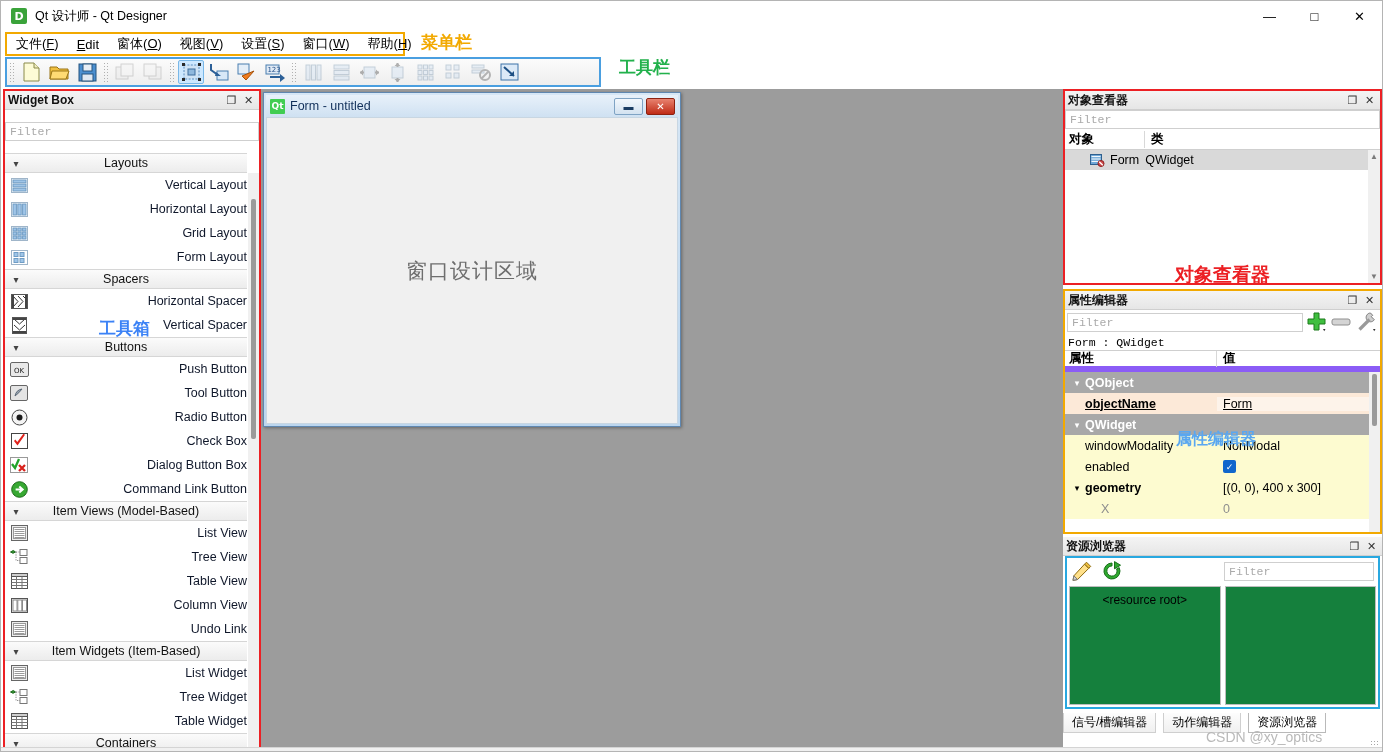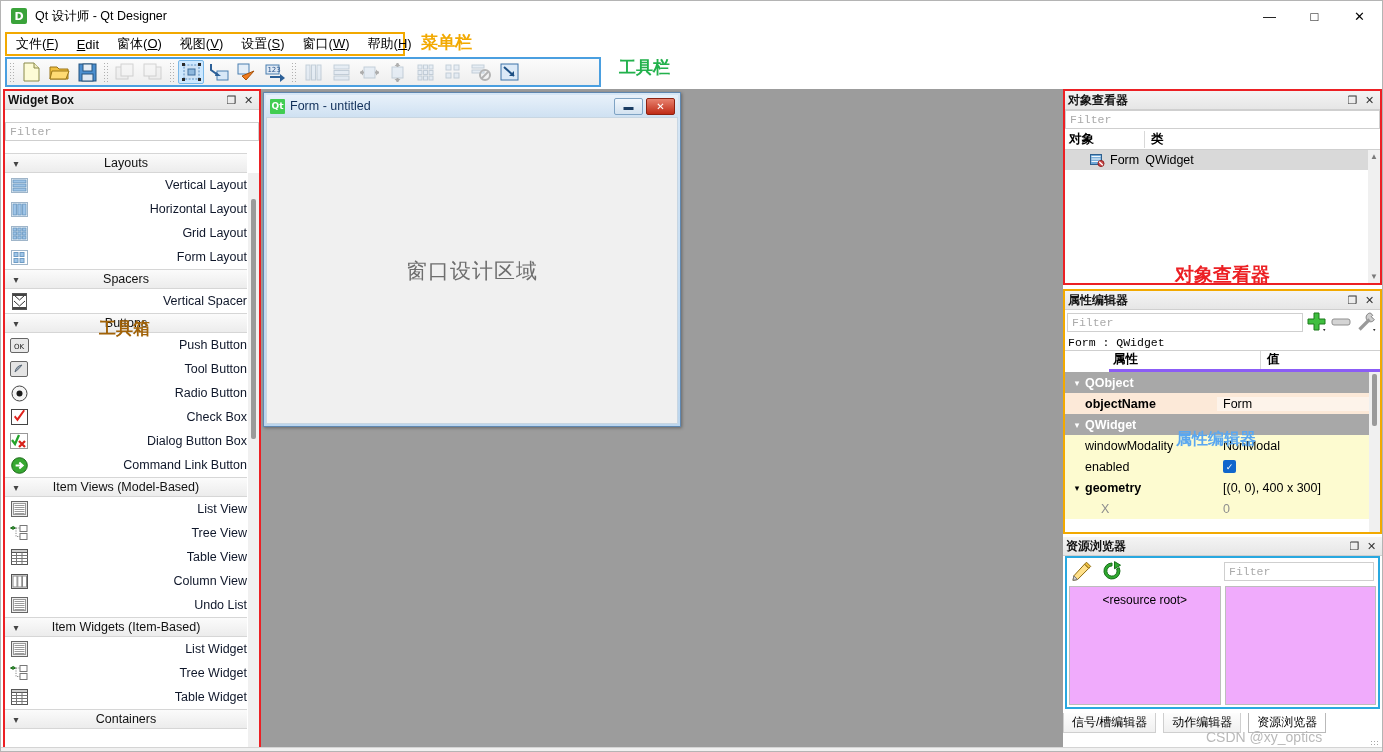--- a/index.html
+++ b/index.html
@@ -124,21 +124,21 @@
   .wb-scroll {
     position: absolute; right: 0; top: 20px; width: 11px; bottom: 2px;
     background: #f0f0f0;
   }
   .wb-thumb {
     position: absolute; left: 3px; top: 26px; width: 5px; height: 240px;
     background: #9a9a9a; border-radius: 2px;
   }
   .ann-toolbox {
     position: absolute; left: 98px; top: 316px; font-size: 17px; font-weight: bold;
-    color: #a16207; z-index: 30;
+    color: #3b82f6; z-index: 30;
   }
 
   
   .workspace {
     position: absolute; left: 260px; top: 88px; width: 802px; height: 662px;
     background: #9c9c9c;
   }
   .formwin {
     position: absolute; left: 2px; top: 3px; width: 418px; height: 335px;
     background: linear-gradient(#d6e6f5, #bcd6ee);
@@ -217,31 +217,31 @@
   .pe-toolrow { height: 24px; display: flex; align-items: center; gap: 3px; padding: 0 2px; background: #fff; }
   .pe-filter { flex: 1; height: 19px; }
   .pe-ico { width: 22px; height: 21px; display: flex; align-items: center; justify-content: center; }
   .pe-objline {
     height: 17px; display: flex; align-items: center; padding-left: 3px;
     font-family: "Liberation Mono", "DejaVu Sans Mono", monospace;
     font-size: 11.5px; color: #000; border-bottom: 1px solid #cfcfcf; background: #fff;
   }
   .pe-grid { flex: 1; position: relative; overflow: hidden; }
   .pe-head {
-    height: 21px; display: flex; background: #fff;
-    border-bottom: 3px solid #8b5cf6; font-size: 12.5px; font-weight: bold; margin-left: 44px;
+    height: 21px; display: flex; align-items: center; background: #fff;
+    border-bottom: 6px solid #8b5cf6; font-size: 12.5px; font-weight: bold;
   }
   .pe-head .c1 { width: 152px; padding-left: 4px; border-right: 1px solid #d8d8d8; }
   .pe-head .c2 { flex: 1; padding-left: 6px; }
   .pe-row { height: 21px; display: flex; align-items: center; font-size: 12.5px; }
   .pe-row .c1 { width: 152px; display: flex; align-items: center; padding-left: 4px; overflow: hidden; }
   .pe-row .c2 { flex: 1; padding-left: 6px; overflow: hidden; white-space: nowrap; }
   .pe-row.grp { background: #a8a8a8; color: #fff; font-weight: bold; }
   .pe-row.grp .c2 { background: #a8a8a8; }
-  .pe-row.hl { background: #fce9d8; font-weight: bold; }
+  .pe-row.hl { background: #fce9d8; font-weight: bold; text-decoration: underline; }
   .pe-row.hl .c2 { background: #fdf3ea; font-weight: normal; }
   .pe-row.yel { background: #fdfbd0; }
   .pe-row.yel.b .c1 { font-weight: bold; }
   .pe-chev { width: 16px; text-align: center; font-size: 9px; }
   .pe-indent { width: 16px; }
   .pe-check {
     width: 13px; height: 13px; background: #1066cc; border-radius: 2px;
     color: #fff; font-size: 9px; display: flex; align-items: center; justify-content: center;
   }
   .ann-propedit {
@@ -259,21 +259,21 @@
     background: #fff;
   }
   .rb-frame {
     position: absolute; left: 2px; top: 19px; right: 2px; height: 153px;
     border: 2px solid #29a8e0; background: #fff;
     display: flex; flex-direction: column;
   }
   .rb-toolrow { height: 26px; display: flex; align-items: center; padding: 0 4px; gap: 8px; }
   .rb-filter { margin-left: auto; width: 150px; height: 19px; }
   .rb-panes { flex: 1; display: flex; padding: 2px; gap: 4px; position: relative; }
-  .rb-pane { flex: 1; border: 1px solid #bdbdbd; background: #f0abfc; position: relative; overflow: hidden; }
+  .rb-pane { flex: 1; border: 1px solid #bdbdbd; background: #15803d; position: relative; overflow: hidden; }
   .rb-root { text-align: center; font-size: 12px; color: #000; padding-top: 6px; }
   .rb-tabs { position: absolute; left: 0; top: 176px; display: flex; gap: 7px; }
   .rb-tab {
     height: 20px; padding: 0 8px; display: flex; align-items: center;
     font-size: 12px; color: #000;
     background: linear-gradient(#fdfdfd, #f0f0f0);
     border: 1px solid #cfcfcf; border-top: 0;
   }
   .rb-tab.sel { background: #ffffff; border-color: #b9b9b9; font-weight: normal; }
   .watermark {
@@ -533,20 +533,31 @@
           </span>
           <span>Form Layout</span>
         </div>
 
         <div class="wb-group">
           <span class="chev">▾</span>
           <span class="gl">Spacers</span>
         </div>
         <div class="wb-item">
           <span class="wb-ico">
+            <svg width="17" height="15" viewBox="0 0 17 15">
+                <rect x="0.5" y="0.5" width="16" height="14" fill="#fff" stroke="#555"></rect>
+                <path d="M2 2 L7 7.5 L2 13 M7 2 L12 7.5 L7 13 M12 2 L15 5" stroke="#333" fill="none"></path>
+                <rect x="1" y="1" width="2" height="13" fill="#444"></rect>
+                <rect x="14" y="1" width="2" height="13" fill="#444"></rect>
+              </svg>
+          </span>
+          <span>Horizontal Spacer</span>
+        </div>
+        <div class="wb-item">
+          <span class="wb-ico">
             <svg width="15" height="17" viewBox="0 0 15 17">
                 <rect x="0.5" y="0.5" width="14" height="16" fill="#fff" stroke="#555"></rect>
                 <path d="M2 2 L7.5 7 L13 2 M2 8 L7.5 13 L13 8" stroke="#333" fill="none"></path>
                 <rect x="1" y="1" width="13" height="2" fill="#444"></rect>
                 <rect x="1" y="14" width="13" height="2" fill="#444"></rect>
               </svg>
           </span>
           <span>Vertical Spacer</span>
         </div>
 
@@ -663,21 +674,21 @@
         <div class="wb-item">
           <span class="wb-ico">
             <svg width="17" height="16" viewBox="0 0 17 16">
                 <rect x="0.5" y="0.5" width="16" height="15" fill="#ededed" stroke="#666"></rect>
                 <rect x="2.5" y="2.5" width="12" height="11" fill="#fff" stroke="#9a9a9a"></rect>
                 <g stroke="#9a9a9a">
                   <path d="M3.5 4.5 h10 M3.5 6.5 h10 M3.5 8.5 h10 M3.5 10.5 h10 M3.5 12.5 h10"></path>
                 </g>
               </svg>
           </span>
-          <span>Undo List</span>
+          <span>Undo Link</span>
         </div>
 
         <div class="wb-group">
           <span class="chev">▾</span>
           <span class="gl">Item Widgets (Item-Based)</span>
         </div>
         <div class="wb-item">
           <span class="wb-ico">
             <svg width="17" height="16" viewBox="0 0 17 16">
                 <rect x="0.5" y="0.5" width="16" height="15" fill="#ededed" stroke="#666"></rect>

